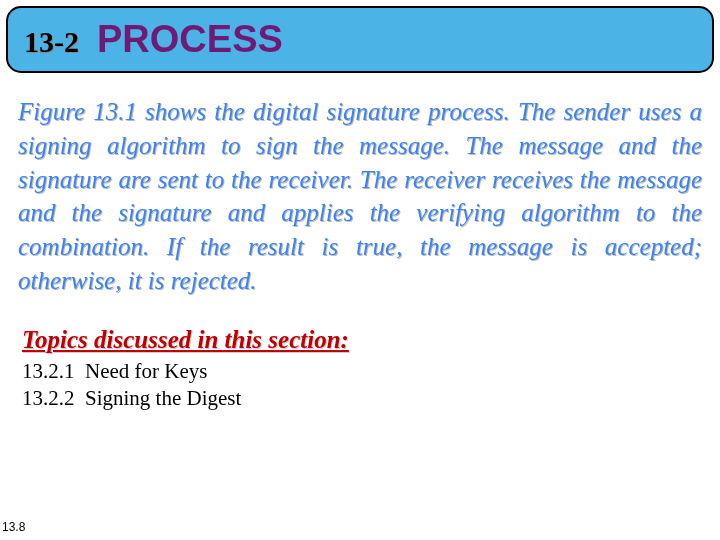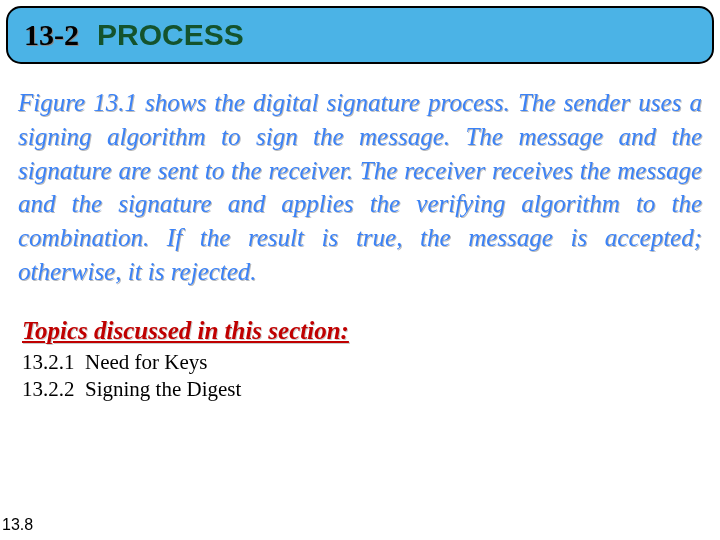--- a/index.html
+++ b/index.html
@@ -22,24 +22,24 @@
     align-items: baseline;
     gap: 18px;
   }
   .section-number {
     font-size: 30px;
     font-weight: bold;
     color: #000;
     text-shadow: 1px 1px 0 #888;
   }
   .section-title {
-    font-size: 30px;
+    font-size: 38px;
     font-weight: bold;
     font-family: Arial, Helvetica, sans-serif;
-    color: #14532d;
+    color: #701a75;
   }
   .body-text {
     padding: 22px 18px 0 18px;
     font-size: 25px;
     font-weight: normal;
     font-style: italic;
     color: #3b82f6;
     line-height: 1.35;
     text-align: justify;
     text-shadow: 1px 1px 0 #bbb;
@@ -58,21 +58,21 @@
     font-size: 21px;
     font-weight: normal;
     color: #000;
     line-height: 1.3;
   }
   .topic-item { white-space: pre; }
   .page-number {
     position: absolute;
     bottom: 6px;
     left: 2px;
-    font-size: 16px;
+    font-size: 12px;
     font-family: Arial, sans-serif;
     color: #000;
   }
 </style>
 </head>
 <body>
 
 <div class="header-bar">
   <div class="header-content">
     <span class="section-number">13-2</span>

